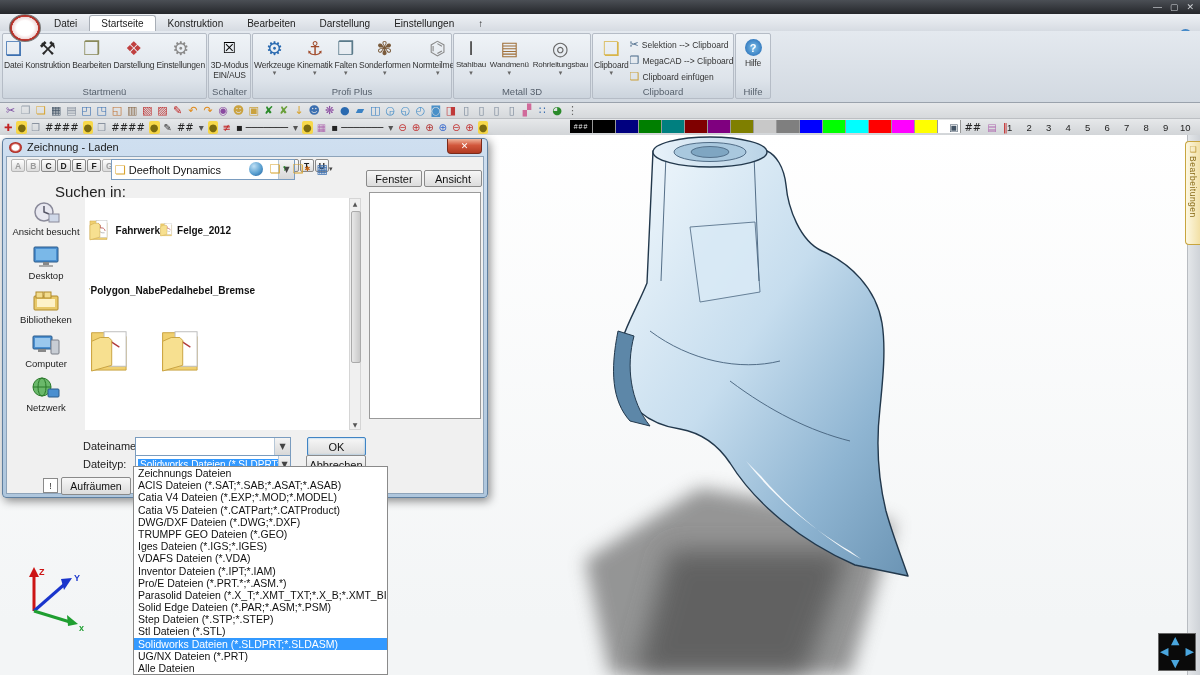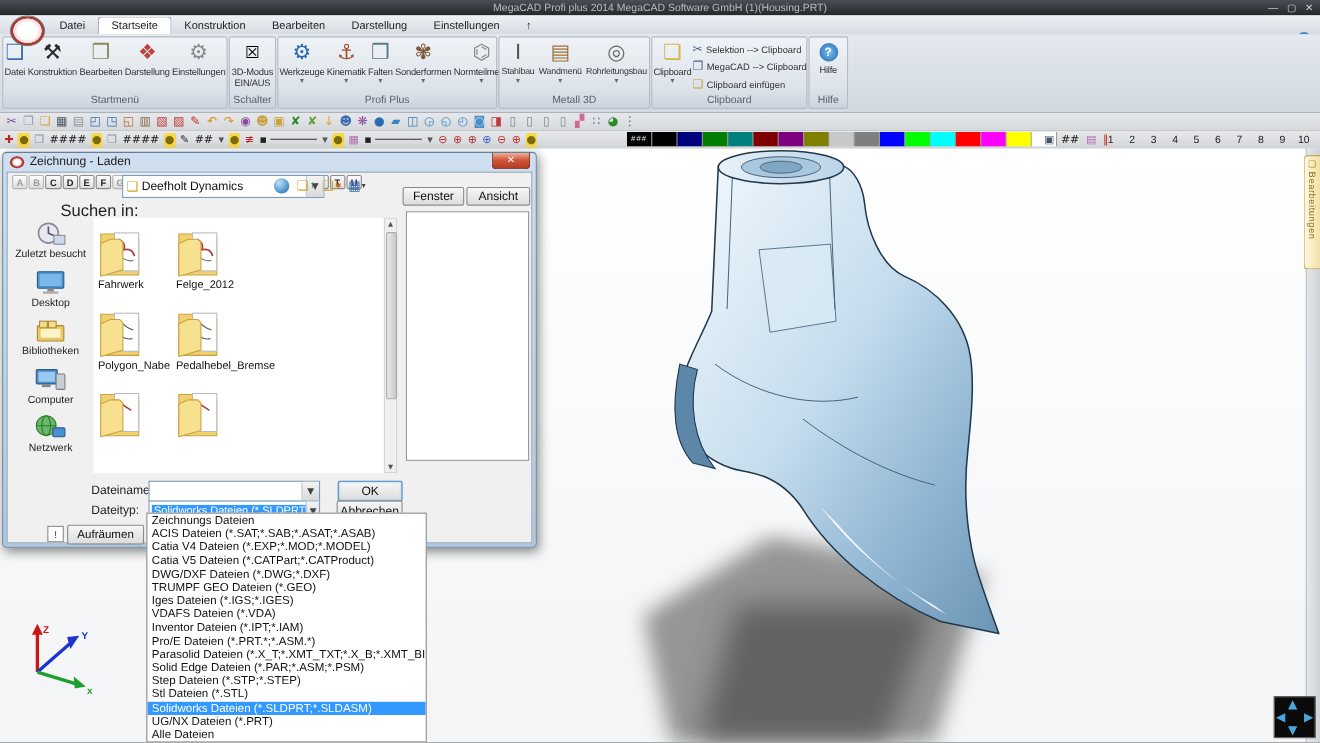--- a/index.html
+++ b/index.html
@@ -105,21 +105,21 @@
   .btn{position:absolute;border:1px solid #8a8a8a;border-radius:2px;background:linear-gradient(#f7f7f7,#dcdcdc);
     font-size:11px;color:#111;display:flex;align-items:center;justify-content:center;}
   .btn.focus{border:1px solid #3f84c4;box-shadow:0 0 2px #7ab8e8 inset;}
   .preview{position:absolute;left:362px;top:35px;width:110px;height:225px;background:#fff;border:1px solid #9a9a9a;}
   .places{position:absolute;left:2px;top:43px;width:74px;}
   .place{display:flex;flex-direction:column;align-items:center;margin-bottom:7px;}
   .place svg{width:30px;height:26px;}
   .place span{font-size:9.5px;color:#222;margin-top:1px;text-align:center;line-height:10px;}
   .filelist{position:absolute;left:78px;top:41px;width:264px;height:232px;background:#fff;overflow:hidden;}
   .frow{display:flex;padding-left:4px;margin-top:8px;}
-  .ftile{width:71px;display:flex;flex-direction:column;}
+  .ftile{width:71px;display:flex;flex-direction:row;align-items:center;font-weight:bold;}
   .ftile svg{width:55px;height:46px;}
   .ftile span{font-size:10px;color:#111;margin-top:2px;white-space:nowrap;}
   .lscroll{position:absolute;left:342px;top:41px;width:12px;height:232px;background:#f0f0f0;border:1px solid #d5d5d5;box-sizing:border-box;}
   .lscroll .arr{position:absolute;left:0;width:10px;text-align:center;font-size:6px;color:#555;}
   .lscroll .thumb{position:absolute;left:1px;top:12px;width:8px;height:150px;background:linear-gradient(90deg,#e8e8e8,#c8c8c8);border:1px solid #aaa;border-radius:2px;}
   .fname-lbl{position:absolute;left:76px;font-size:11px;color:#222;}
   .fn-combo{left:128px;top:280px;width:154px;height:17px;}
   .ft-combo{left:128px;top:298px;width:154px;height:17px;}
   .ft-combo .selval{background:#3399ff;color:#fff;font-size:10px;padding:0 2px;margin-left:2px;white-space:nowrap;overflow:hidden;}
   .chk{position:absolute;left:36px;top:321px;width:13px;height:13px;border:1px solid #8a8a8a;background:#fff;
@@ -132,21 +132,20 @@
   .droplist div.sel{background:#3399ff;color:#fff;}
 
   .axes{position:absolute;left:22px;top:430px;}
 </style>
 </head>
 <body>
 
 <div id="app">
 
   <div class="titlebar">
-    <span class="title">MegaCAD Profi plus 2014  MegaCAD Software GmbH (1)(Housing.PRT)</span>
     <div class="winbtns">
       <span>—</span>
       <span>▢</span>
       <span>✕</span>
     </div>
   </div>
 
   <div class="tabrow">
     <div class="logo"></div>
     <div class="tabs">
@@ -572,21 +571,21 @@
 
       <div class="preview"></div>
 
       <div class="places">
         <div class="place">
           <svg viewBox="0 0 30 26">
             <circle cx="13" cy="12" r="9" fill="#e8e8f0" stroke="#8a8a9a" stroke-width="1.5"></circle>
             <path d="M13,6 L13,12 L18,14" stroke="#556" stroke-width="1.5" fill="none"></path>
             <rect x="18" y="14" width="10" height="8" fill="#cfd8e8" stroke="#8a8a9a"></rect>
           </svg>
-          <span>Zuletzt besucht</span>
+          <span>Ansicht besucht</span>
         </div>
         <div class="place">
           <svg viewBox="0 0 30 26">
             <rect x="3" y="3" width="24" height="15" rx="1" fill="#4a8fd0" stroke="#2a5a8a"></rect>
             <rect x="5" y="5" width="20" height="11" fill="#7ab8e8"></rect>
             <rect x="12" y="18" width="6" height="3" fill="#888"></rect>
             <rect x="8" y="21" width="14" height="2" fill="#aaa"></rect>
           </svg>
           <span>Desktop</span>
         </div>

